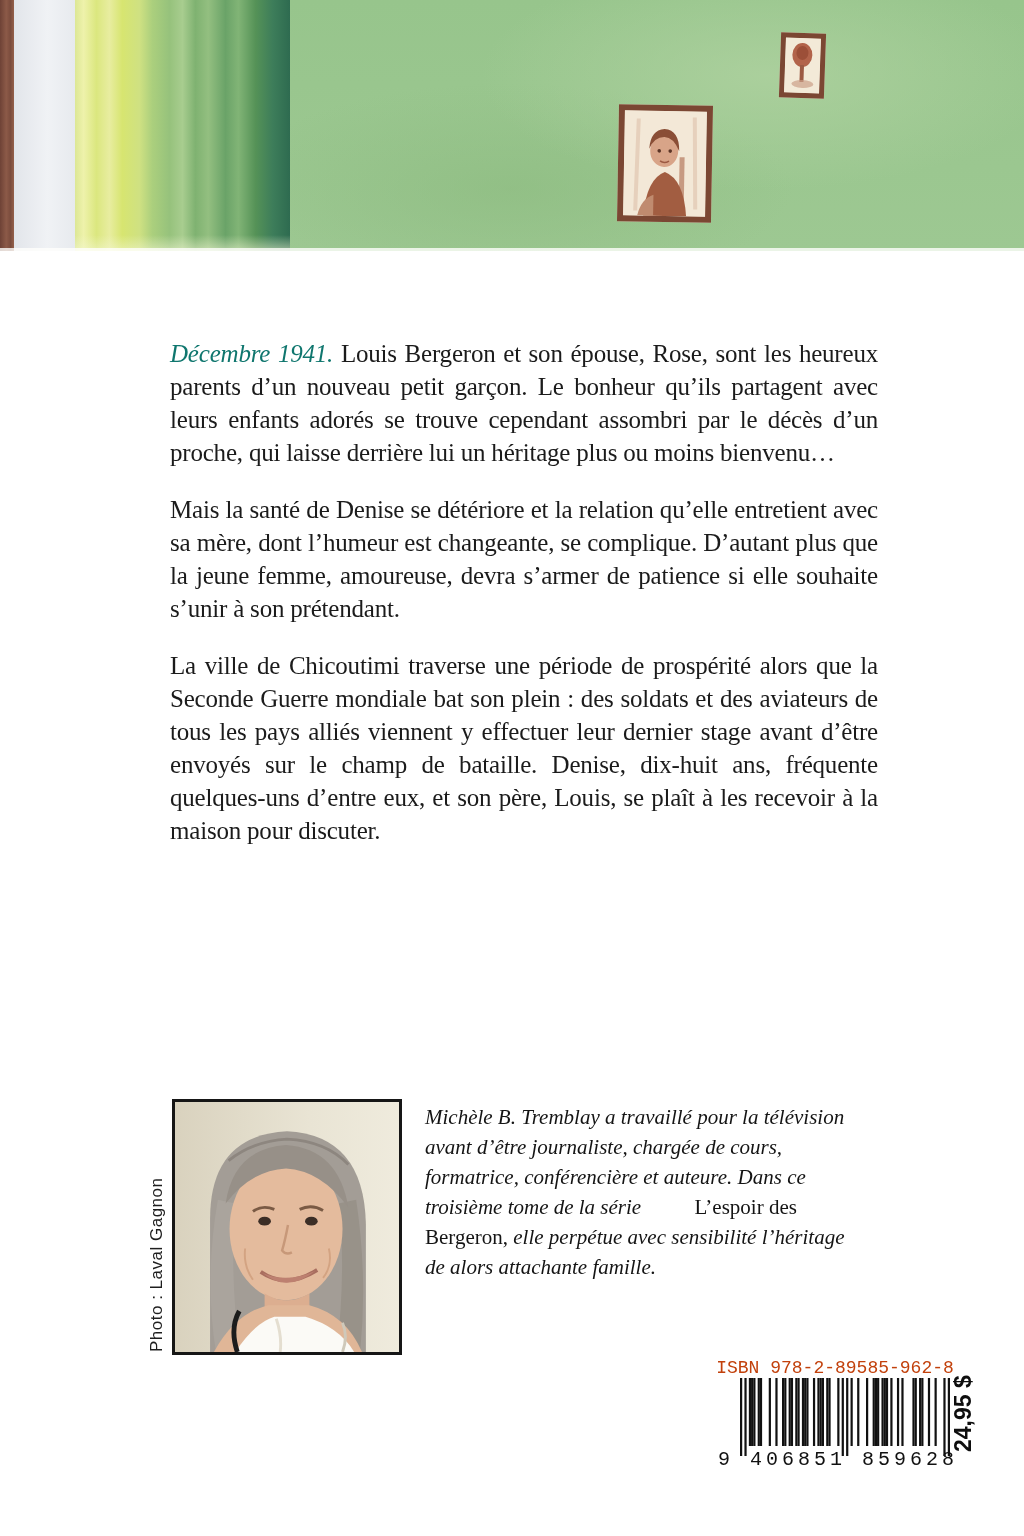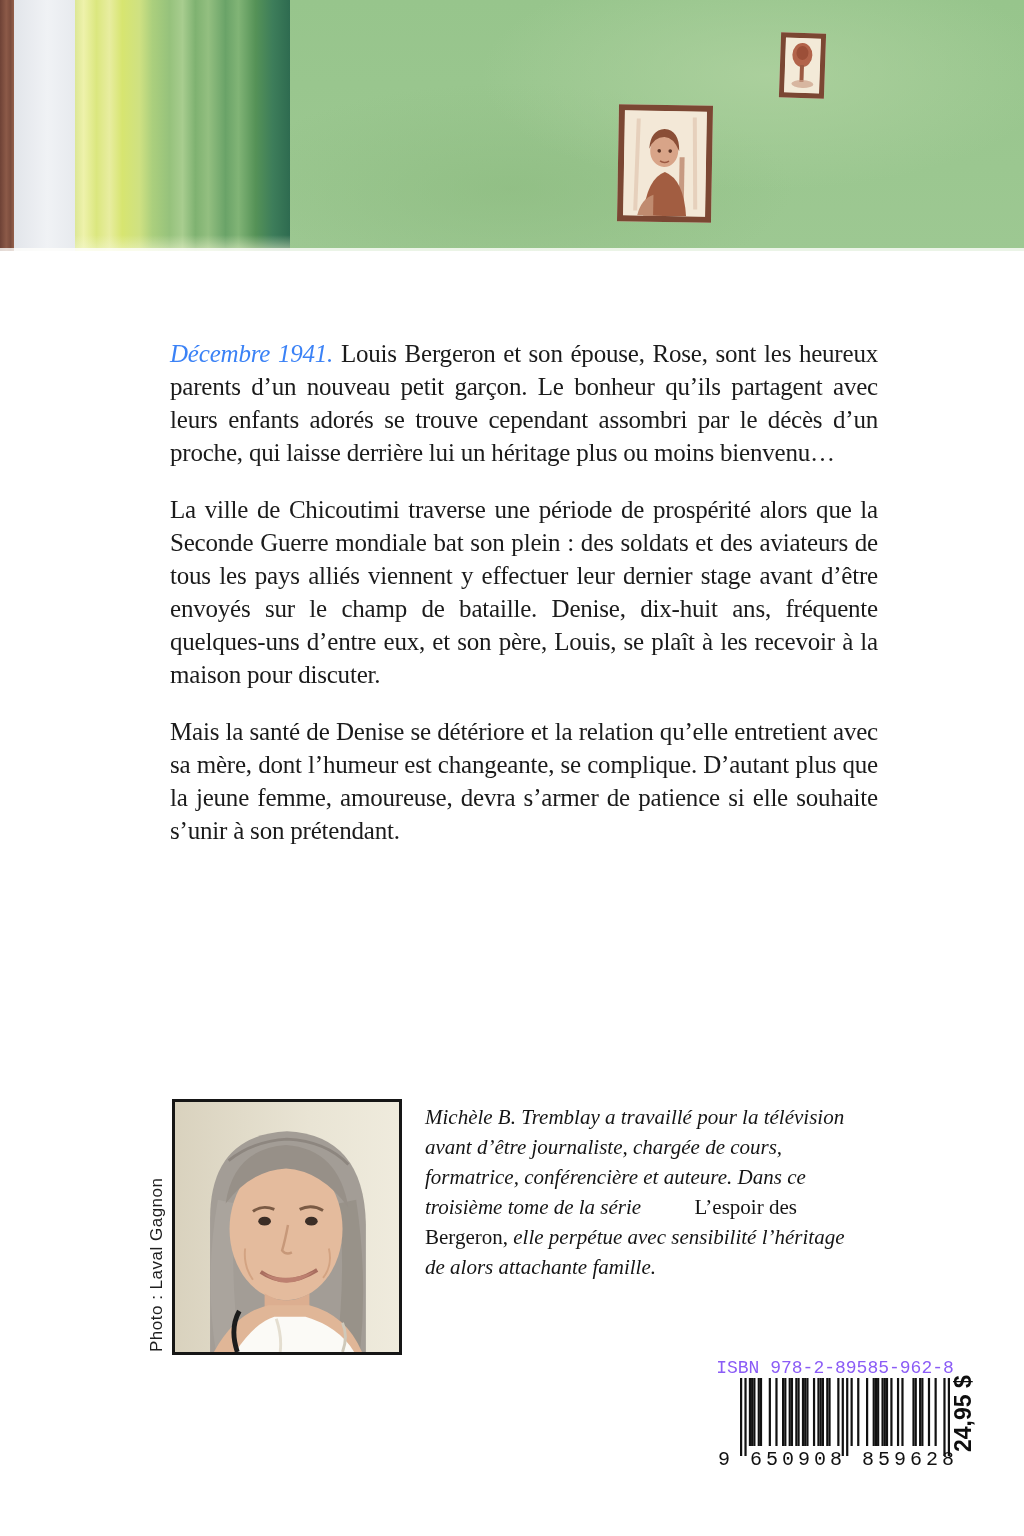--- a/index.html
+++ b/index.html
@@ -50,21 +50,21 @@
   .photo-credit{position:absolute;left:147px;top:1352px;
     transform:rotate(-90deg);transform-origin:0 0;
     font-family:"Liberation Sans", sans-serif;font-size:17px;letter-spacing:.5px;
     color:#1e1e1e;white-space:nowrap;}
   .bio{position:absolute;left:425px;top:1102px;width:420px;
     font-style:italic;font-size:21px;line-height:30px;color:#141414;}
   .bio .roman{font-style:normal;margin-left:48px;}
 
   
   .isbn{position:absolute;left:705px;top:1358px;width:260px;text-align:center;
-    font-family:"Liberation Mono", monospace;font-size:18px;color:#8b5cf6;white-space:nowrap;}
+    font-family:"Liberation Mono", monospace;font-size:18px;color:#c2410c;white-space:nowrap;}
   .bars{position:absolute;left:740px;top:1378px;width:210px;height:78px;}
   .bars svg{display:block;width:210px;height:78px;}
   .ean-digits{position:absolute;left:718px;top:1448px;width:250px;
     font-family:"Liberation Mono", monospace;font-size:20px;letter-spacing:4px;
     color:#111;white-space:nowrap;}
   .price{position:absolute;left:950px;top:1452px;
     transform:rotate(-90deg);transform-origin:0 0;
     font-family:"Liberation Sans", sans-serif;font-weight:bold;font-size:23px;
     color:#0e0e0e;white-space:nowrap;}
 </style>
@@ -100,23 +100,23 @@
         <rect x="0" y="0" width="35" height="55" fill="#f3ead8"></rect>
         <ellipse cx="17" cy="17" rx="10" ry="12" fill="#b2634a"></ellipse>
         <ellipse cx="17" cy="15" rx="6" ry="7" fill="#9c4f38"></ellipse>
         <rect x="15" y="27" width="4" height="17" fill="#9c5a43"></rect>
         <ellipse cx="18" cy="46" rx="11" ry="4" fill="#caa089" opacity="0.7"></ellipse>
       </svg>
     </div>
   </div>
 
   <div class="synopsis">
-    <p><span class="lead" style="color: #3b82f6;">Décembre 1941.</span><span> Louis Bergeron et son épouse, Rose, sont les heureux parents d’un nouveau petit garçon. Le bonheur qu’ils partagent avec leurs enfants adorés se trouve cependant assombri par le décès d’un proche, qui laisse derrière lui un héritage plus ou moins bienvenu…</span></p>
+    <p><span class="lead" style="color: #0f766e;">Décembre 1941.</span><span> Louis Bergeron et son épouse, Rose, sont les heureux parents d’un nouveau petit garçon. Le bonheur qu’ils partagent avec leurs enfants adorés se trouve cependant assombri par le décès d’un proche, qui laisse derrière lui un héritage plus ou moins bienvenu…</span></p>
+    <p>Mais la santé de Denise se détériore et la relation qu’elle entretient avec sa mère, dont l’humeur est changeante, se complique. D’autant plus que la jeune femme, amoureuse, devra s’armer de patience si elle souhaite s’unir à son prétendant.</p>
     <p>La ville de Chicoutimi traverse une période de prospérité alors que la Seconde Guerre mondiale bat son plein : des soldats et des aviateurs de tous les pays alliés viennent y effectuer leur dernier stage avant d’être envoyés sur le champ de bataille. Denise, dix-huit ans, fréquente quelques-uns d’entre eux, et son père, Louis, se plaît à les recevoir à la maison pour discuter.</p>
-    <p>Mais la santé de Denise se détériore et la relation qu’elle entretient avec sa mère, dont l’humeur est changeante, se complique. D’autant plus que la jeune femme, amoureuse, devra s’armer de patience si elle souhaite s’unir à son prétendant.</p>
   </div>
 
   <div class="author-photo">
     <svg viewBox="0 0 230 256" preserveAspectRatio="none">
       <defs>
         <linearGradient id="bg" x1="0" y1="0" x2="1" y2="0">
           <stop offset="0" stop-color="#d9d2be"></stop>
             <stop offset="0.6" stop-color="#e9e4d4"></stop>
             <stop offset="1" stop-color="#efebdd"></stop>
         </linearGradient>
@@ -195,16 +195,16 @@
         <rect x="172.42" y="0" width="2.21" height="68"></rect>
         <rect x="174.63" y="0" width="2.21" height="68"></rect>
         <rect x="179.05" y="0" width="2.21" height="68"></rect>
         <rect x="181.26" y="0" width="2.21" height="68"></rect>
         <rect x="187.89" y="0" width="2.21" height="68"></rect>
         <rect x="194.53" y="0" width="2.21" height="68"></rect>
         <rect x="203.37" y="0" width="2.21" height="78"></rect>
         <rect x="207.79" y="0" width="2.21" height="78"></rect>
       </svg>
   </div>
-  <div class="ean-digits">9 650908 859628</div>
+  <div class="ean-digits">9 406851 859628</div>
   <div class="price">24,95 $</div>
 
 </div>
 
 </body></html>

